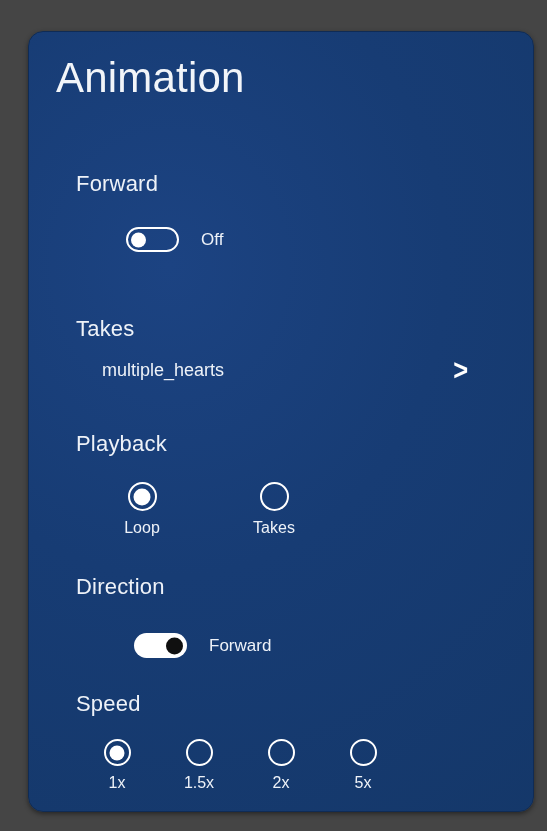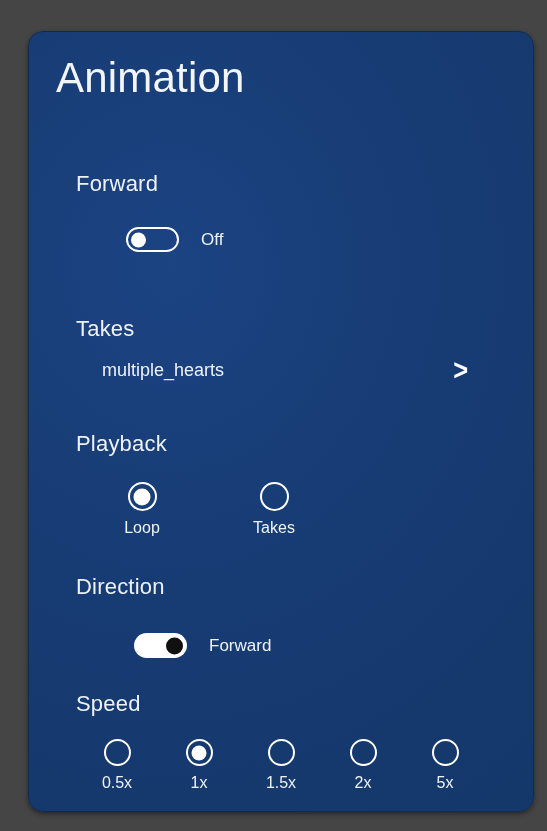--- a/index.html
+++ b/index.html
@@ -225,24 +225,20 @@
     <div class="switch on">
       <div class="knob"></div>
     </div>
     <div class="switch-label">Forward</div>
   </div>
 
   <div class="section-title" style="top:659px;">Speed</div>
 
   <div class="radio-group" id="speed-group">
     <div class="radio-option">
-      <div class="radio-circle"></div>
-      <div class="radio-label">0.5x</div>
-    </div>
-    <div class="radio-option">
       <div class="radio-circle">
           <span class="dot"></span>
         </div>
       <div class="radio-label">1x</div>
     </div>
     <div class="radio-option">
       <div class="radio-circle"></div>
       <div class="radio-label">1.5x</div>
     </div>
     <div class="radio-option">

